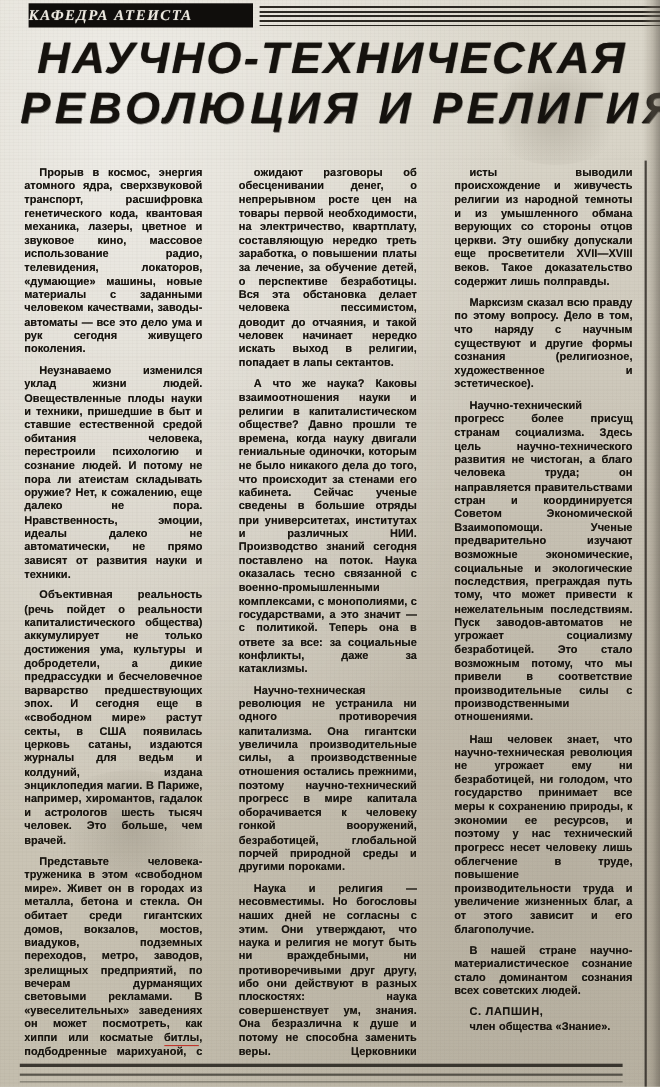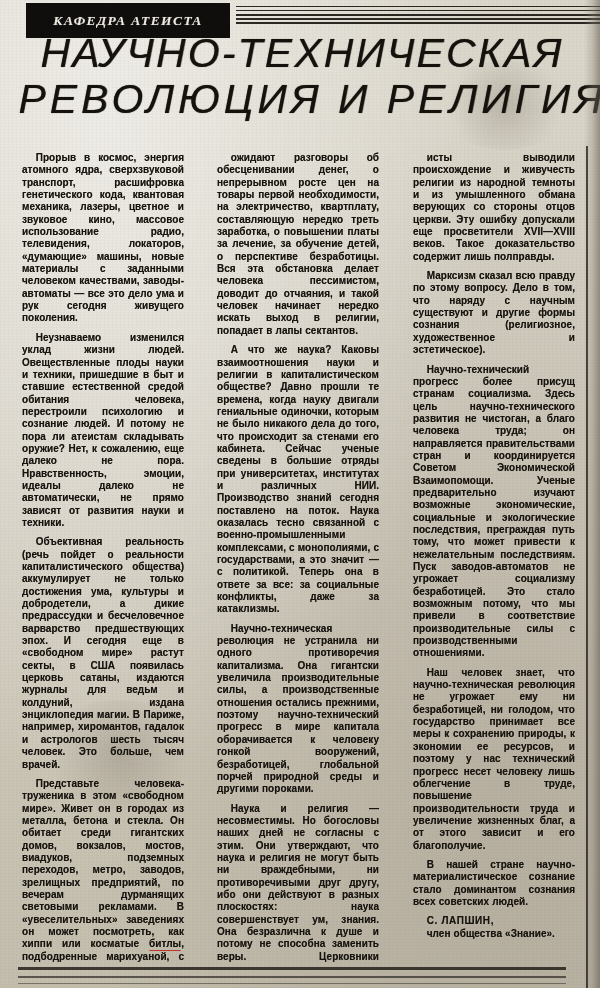--- a/index.html
+++ b/index.html
@@ -26,40 +26,40 @@
     background:linear-gradient(90deg, rgba(150,142,128,0) 0%, rgba(140,132,118,.35) 55%, rgba(90,84,74,.55) 100%);
   }
   .rule-v{
     position:absolute;top:146px;right:12px;width:2px;height:842px;
     background:#1d1a16;opacity:.82;
   }
 
   
   .rubric-row{position:absolute;left:26px;top:3px;width:556px;height:24px;}
   .rubric{
-    position:absolute;left:0;top:0;width:204px;height:35px;background:#100e0c;
-    display:flex;align-items:center;justify-content:center;
+    position:absolute;left:0;top:0;width:204px;height:22px;background:#100e0c;
+    display:flex;align-items:center;justify-content:flex-start;
   }
   .rubric span{
     color:#ece8df;font-family:"Liberation Serif","DejaVu Serif",serif;
     font-style:italic;font-weight:700;font-size:13.5px;letter-spacing:1.4px;
     text-shadow:0 0 1px rgba(255,255,255,.35);
   }
   .hatch{
     position:absolute;left:210px;top:2px;width:370px;height:19px;
     background:repeating-linear-gradient(0deg,#17140f 0px,#17140f 1.6px,rgba(0,0,0,0) 1.6px,rgba(0,0,0,0) 4.2px);
     opacity:.9;
   }
 
   
   .headline{
     position:absolute;left:24px;top:30px;width:556px;
     color:#15120e;
     font-family:"Liberation Sans","DejaVu Sans",sans-serif;
-    font-weight:400;font-style:italic;
+    font-weight:700;font-style:italic;
     font-size:40px;line-height:46px;letter-spacing:1px;
     text-align:center;
     text-shadow:0 0 1px rgba(20,18,14,.6), .6px .4px 0 rgba(20,18,14,.45);
   }
   .hl-line{display:block;white-space:nowrap;transform:scaleX(1.02);}
   .hl-line.l1{font-size:40px;letter-spacing:2.2px;}
   .hl-line.l2{font-size:40px;letter-spacing:4px;}
 
   
   .cols{

